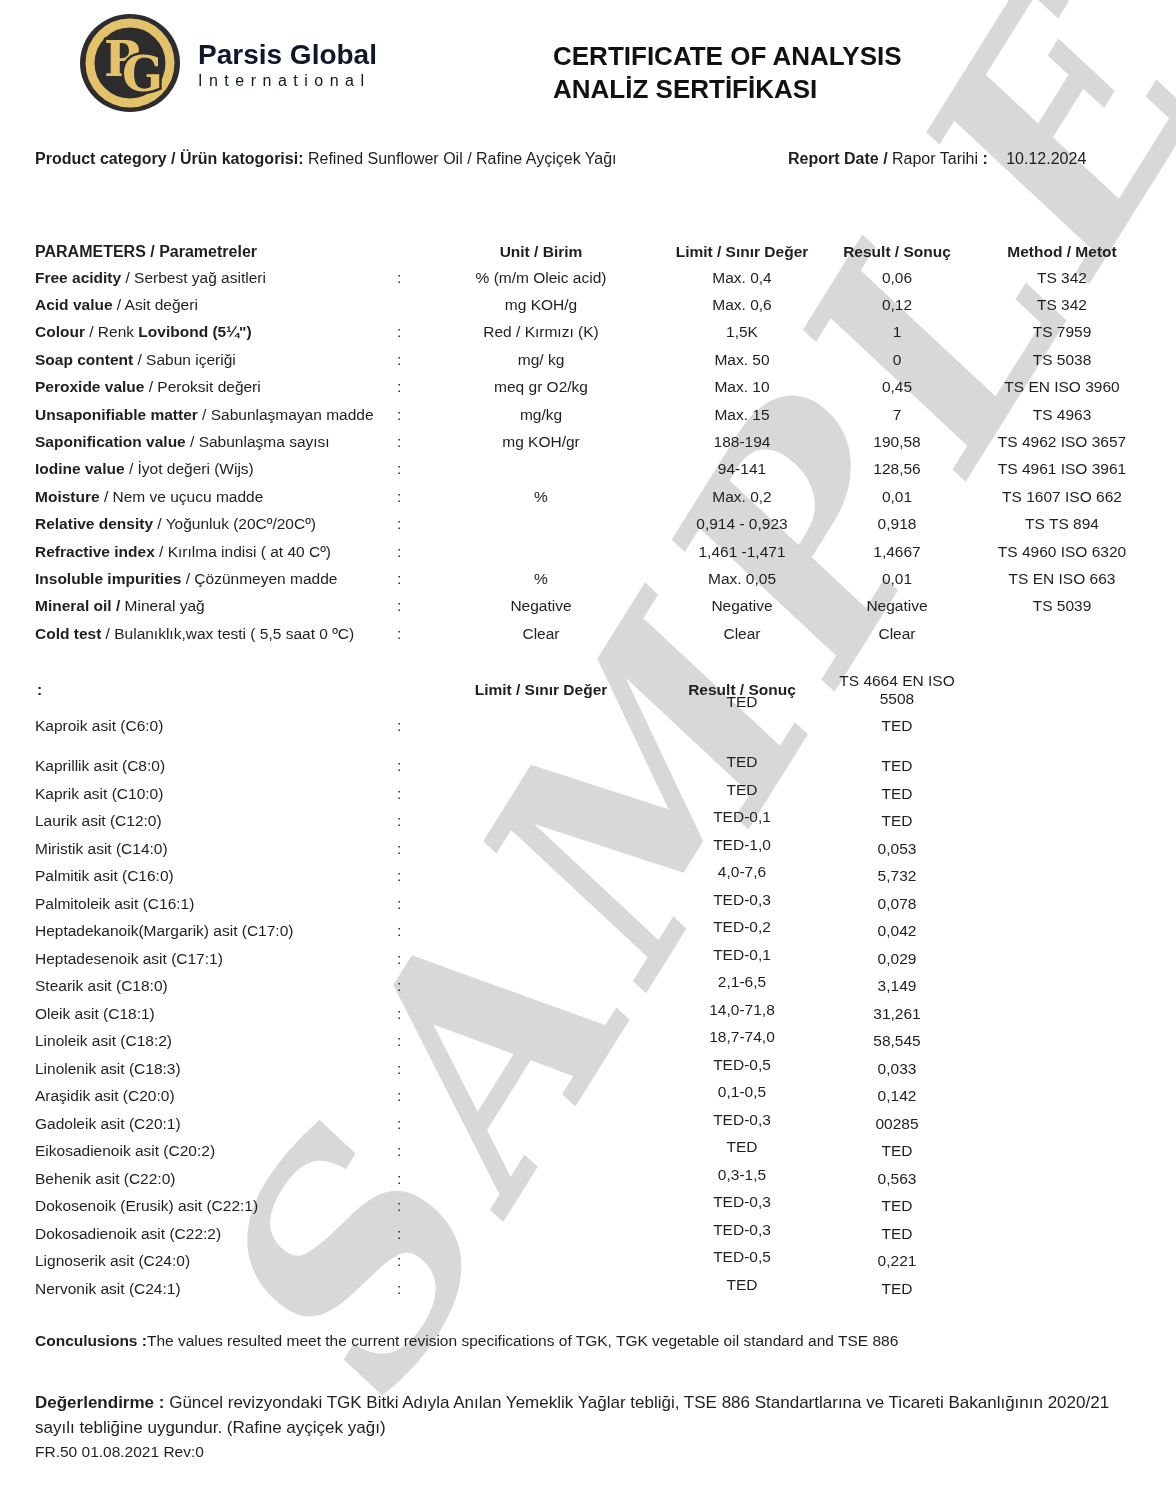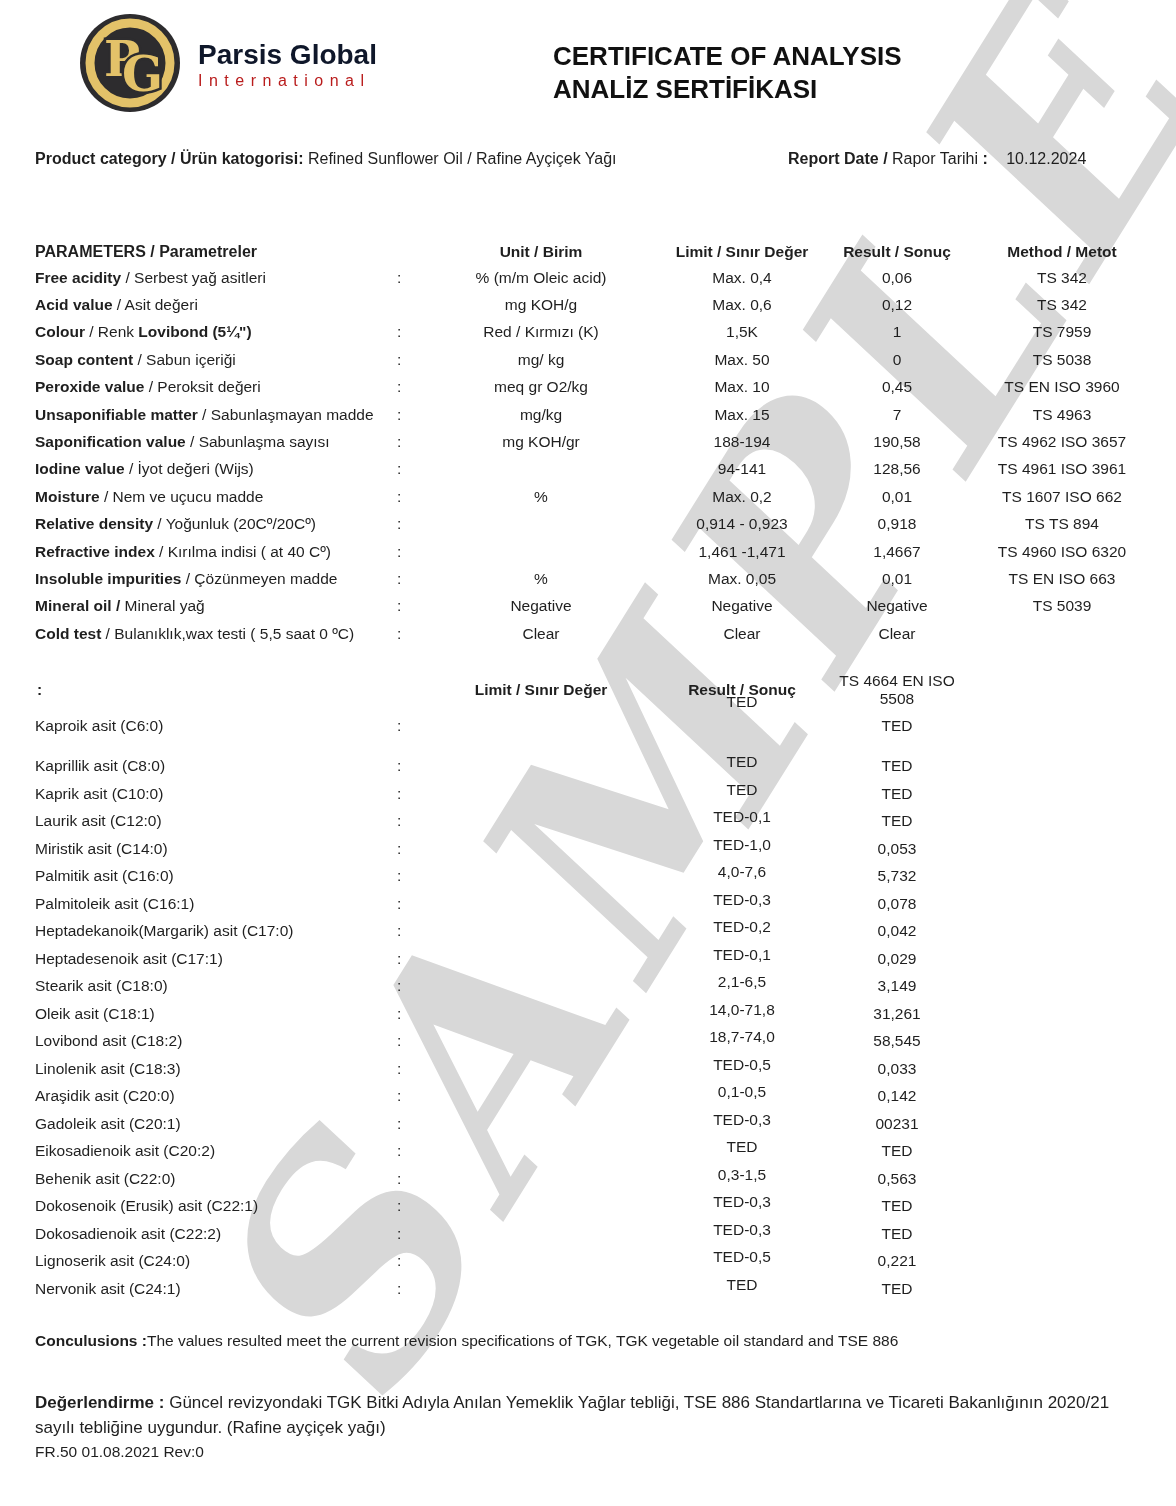--- a/index.html
+++ b/index.html
@@ -8,21 +8,21 @@
           margin:0 auto; overflow:hidden; color:#1f1f1f; }
   .watermark { position:absolute; left:150px; top:1255px; font-family:"DejaVu Serif", serif;
                font-style:italic; font-weight:bold; font-size:300px; letter-spacing:22px;
                color:#d8d8d8; transform:rotate(-58deg); transform-origin:0 0;
                white-space:nowrap; z-index:0; }
   .content { position:absolute; inset:0; z-index:1; }
 
   
   .logo-wrap { position:absolute; left:78px; top:12px; display:flex; align-items:center; gap:16px; }
   .brand-name { font-size:28px; font-weight:bold; color:#0f172a; line-height:30px; }
-  .brand-sub  { font-size:16px; color:#b91c1c; letter-spacing:6.5px; margin-top:2px; }
+  .brand-sub  { font-size:16px; color:#0f172a; letter-spacing:6.5px; margin-top:2px; }
   .doc-title { position:absolute; left:553px; top:40px; width:430px; 
                font-size:26px; font-weight:bold; line-height:33px; color:#111; }
 
   
   .meta { position:absolute; left:35px; top:150px; width:1110px; font-size:16px; }
   .meta .b { font-weight:bold; }
   .report-date { position:absolute; left:753px; top:0; white-space:nowrap; }
   .report-date .val { margin-left:14px; }
 
   
@@ -310,21 +310,21 @@
           </div>
           <div class="grid-row trow">
             <div class="cell pname">Oleik asit (C18:1)</div>
             <div class="cell colon">:</div>
             <div class="cell"></div>
             <div class="cell limit-cell">14,0-71,8</div>
             <div class="cell">31,261</div>
             <div class="cell"></div>
           </div>
           <div class="grid-row trow">
-            <div class="cell pname">Lovibond asit (C18:2)</div>
+            <div class="cell pname">Linoleik asit (C18:2)</div>
             <div class="cell colon">:</div>
             <div class="cell"></div>
             <div class="cell limit-cell">18,7-74,0</div>
             <div class="cell">58,545</div>
             <div class="cell"></div>
           </div>
           <div class="grid-row trow">
             <div class="cell pname">Linolenik asit (C18:3)</div>
             <div class="cell colon">:</div>
             <div class="cell"></div>
@@ -338,21 +338,21 @@
             <div class="cell"></div>
             <div class="cell limit-cell">0,1-0,5</div>
             <div class="cell">0,142</div>
             <div class="cell"></div>
           </div>
           <div class="grid-row trow">
             <div class="cell pname">Gadoleik asit (C20:1)</div>
             <div class="cell colon">:</div>
             <div class="cell"></div>
             <div class="cell limit-cell">TED-0,3</div>
-            <div class="cell">00231</div>
+            <div class="cell">00285</div>
             <div class="cell"></div>
           </div>
           <div class="grid-row trow">
             <div class="cell pname">Eikosadienoik asit (C20:2)</div>
             <div class="cell colon">:</div>
             <div class="cell"></div>
             <div class="cell limit-cell">TED</div>
             <div class="cell">TED</div>
             <div class="cell"></div>
           </div>

